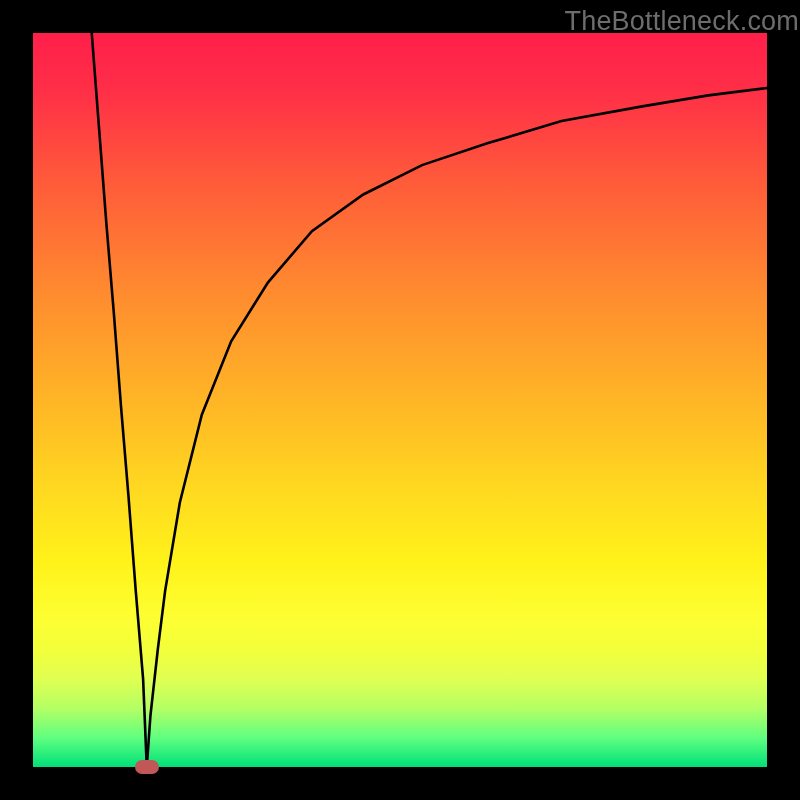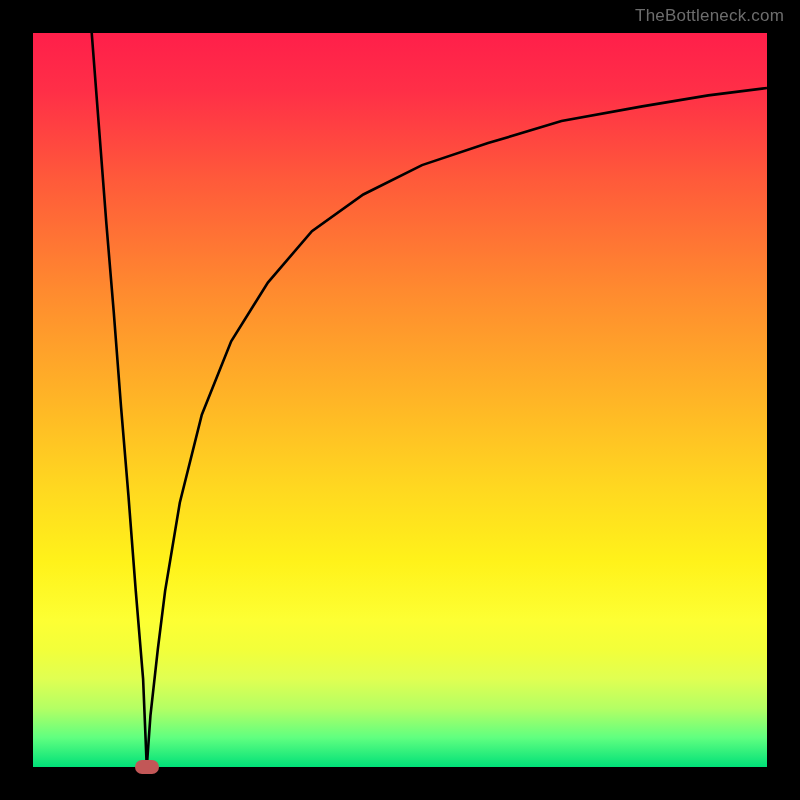--- a/index.html
+++ b/index.html
@@ -30,23 +30,23 @@
       #f2ff3a 84%,
       #e0ff52 88%,
       #b4ff64 92%,
       #60ff80 96%,
       #00e078 100%
     );
   }
   .watermark {
     position: absolute;
     top: 6px;
-    right: 16px;
+    right: 1px;
     color: #6d6d6d;
-    font-size: 17px;
+    font-size: 27px;
     letter-spacing: 0.2px;
     font-family: Arial, Helvetica, sans-serif;
   }
   svg.curves {
     position: absolute;
     left: 0;
     top: 0;
     width: 734px;
     height: 734px;
   }

